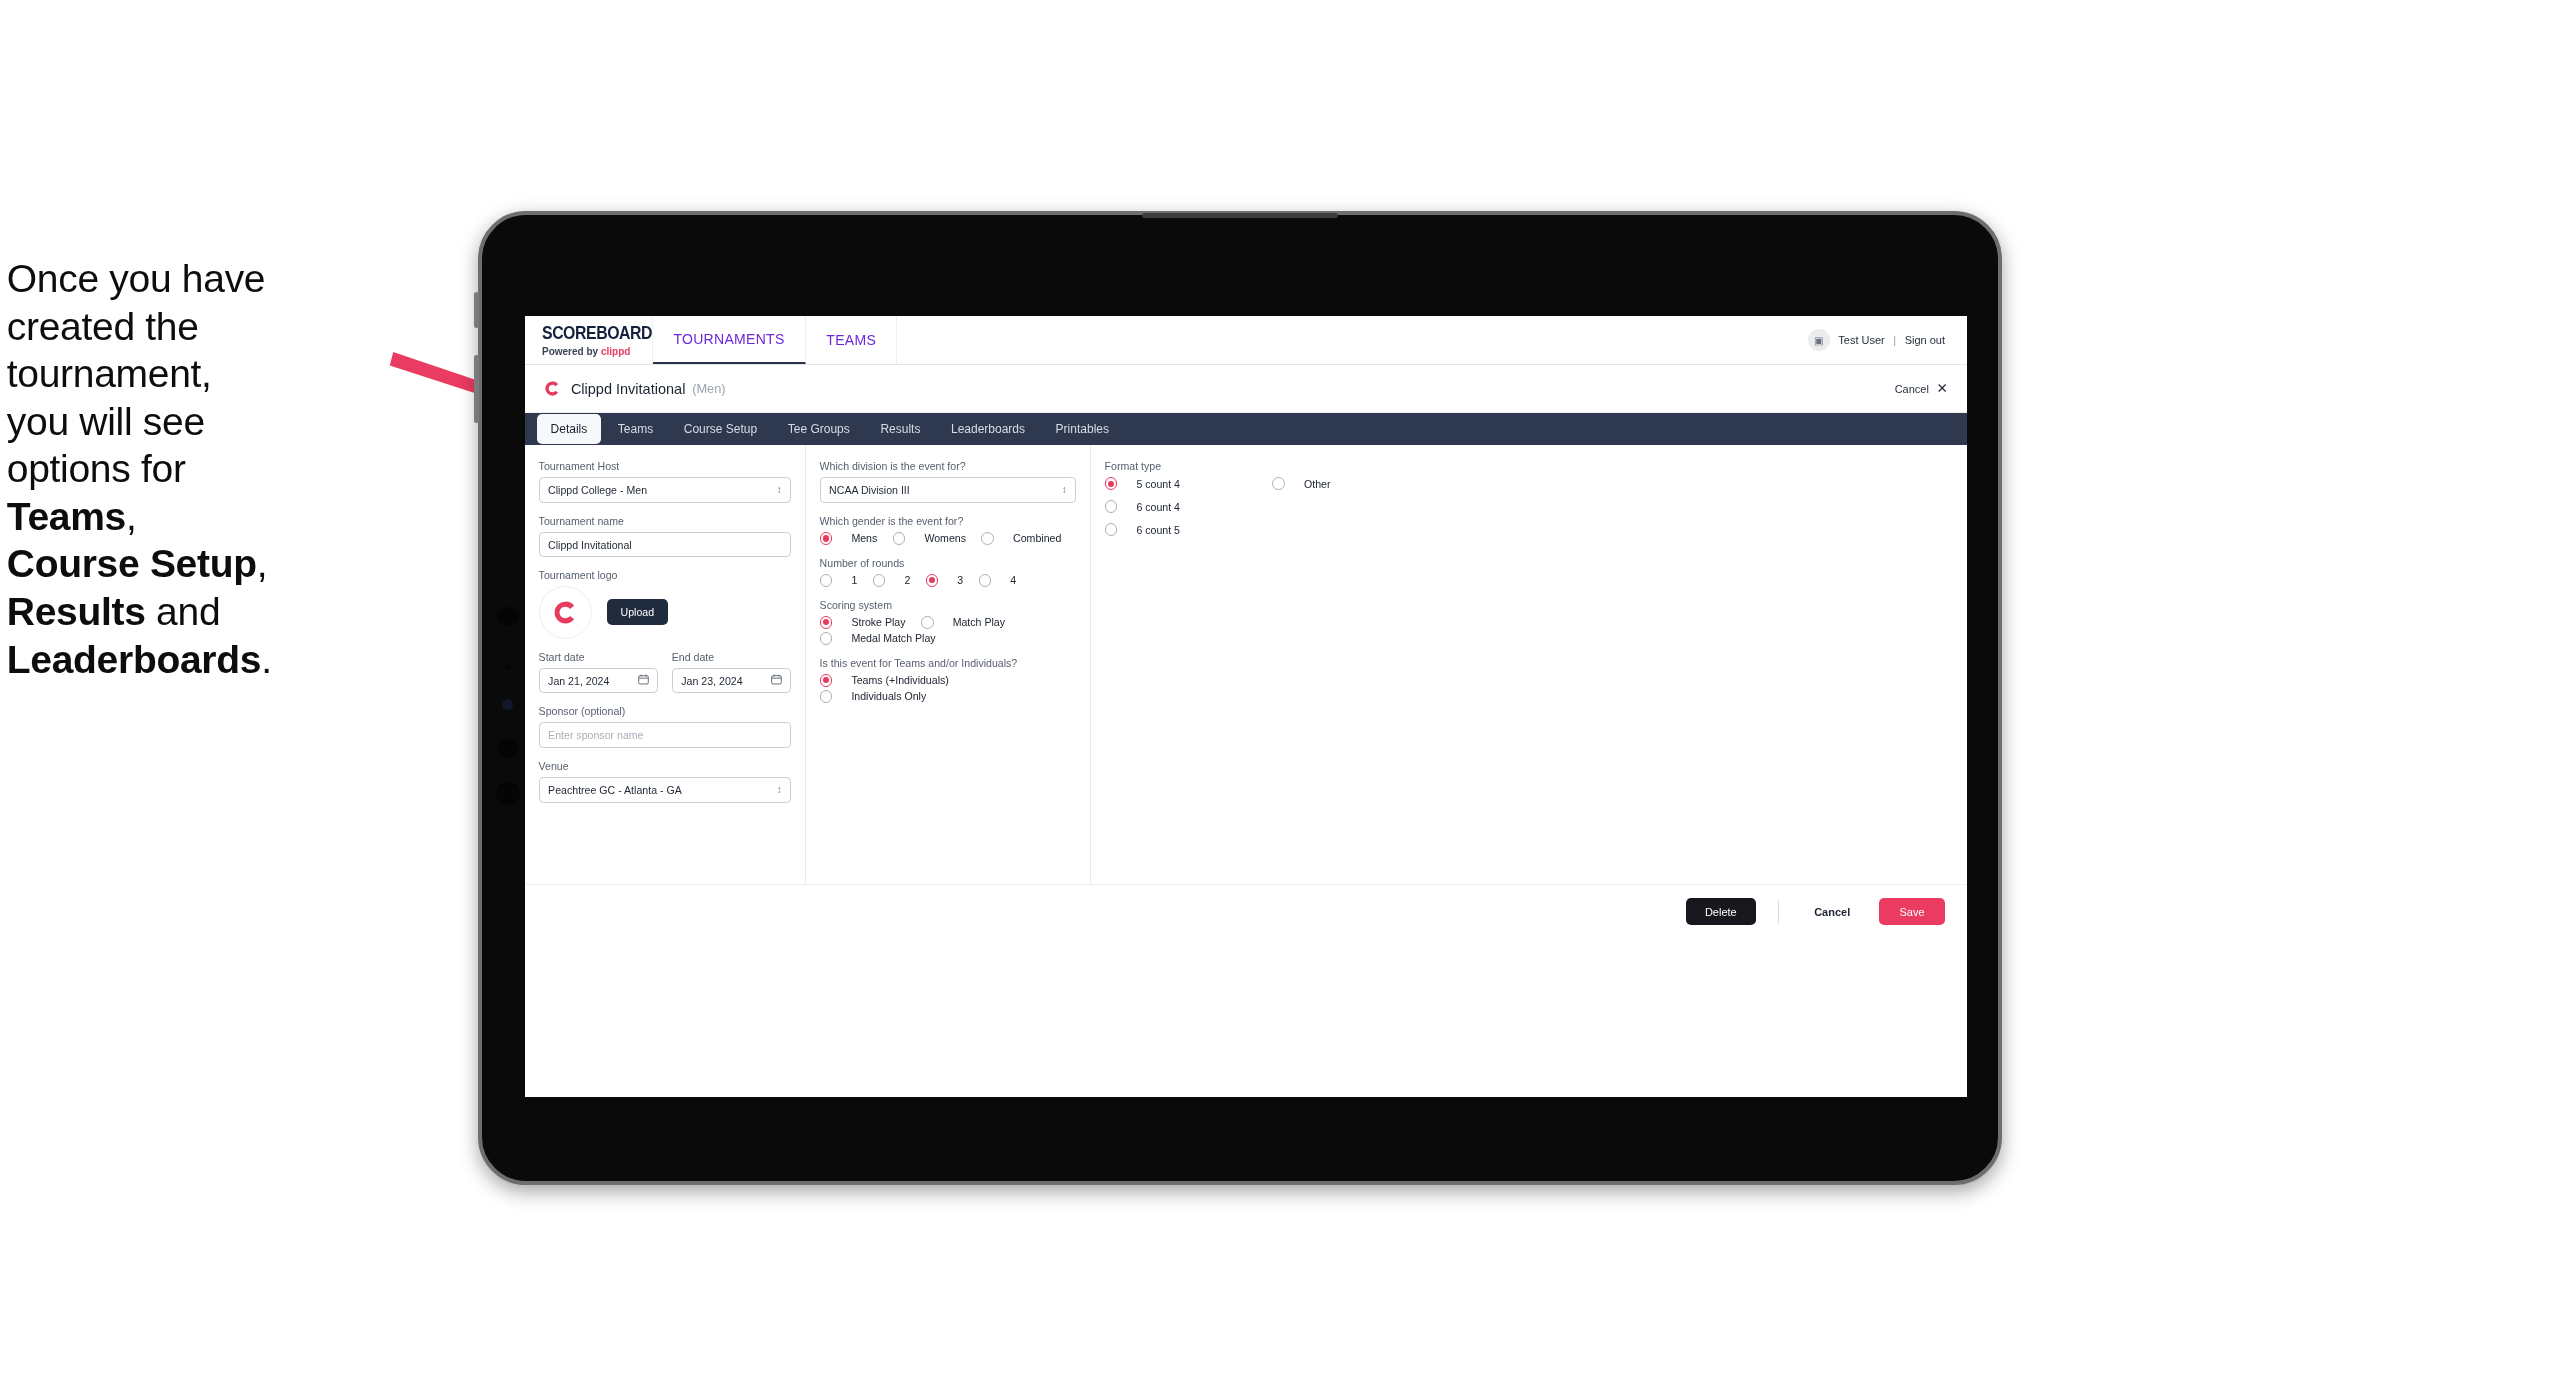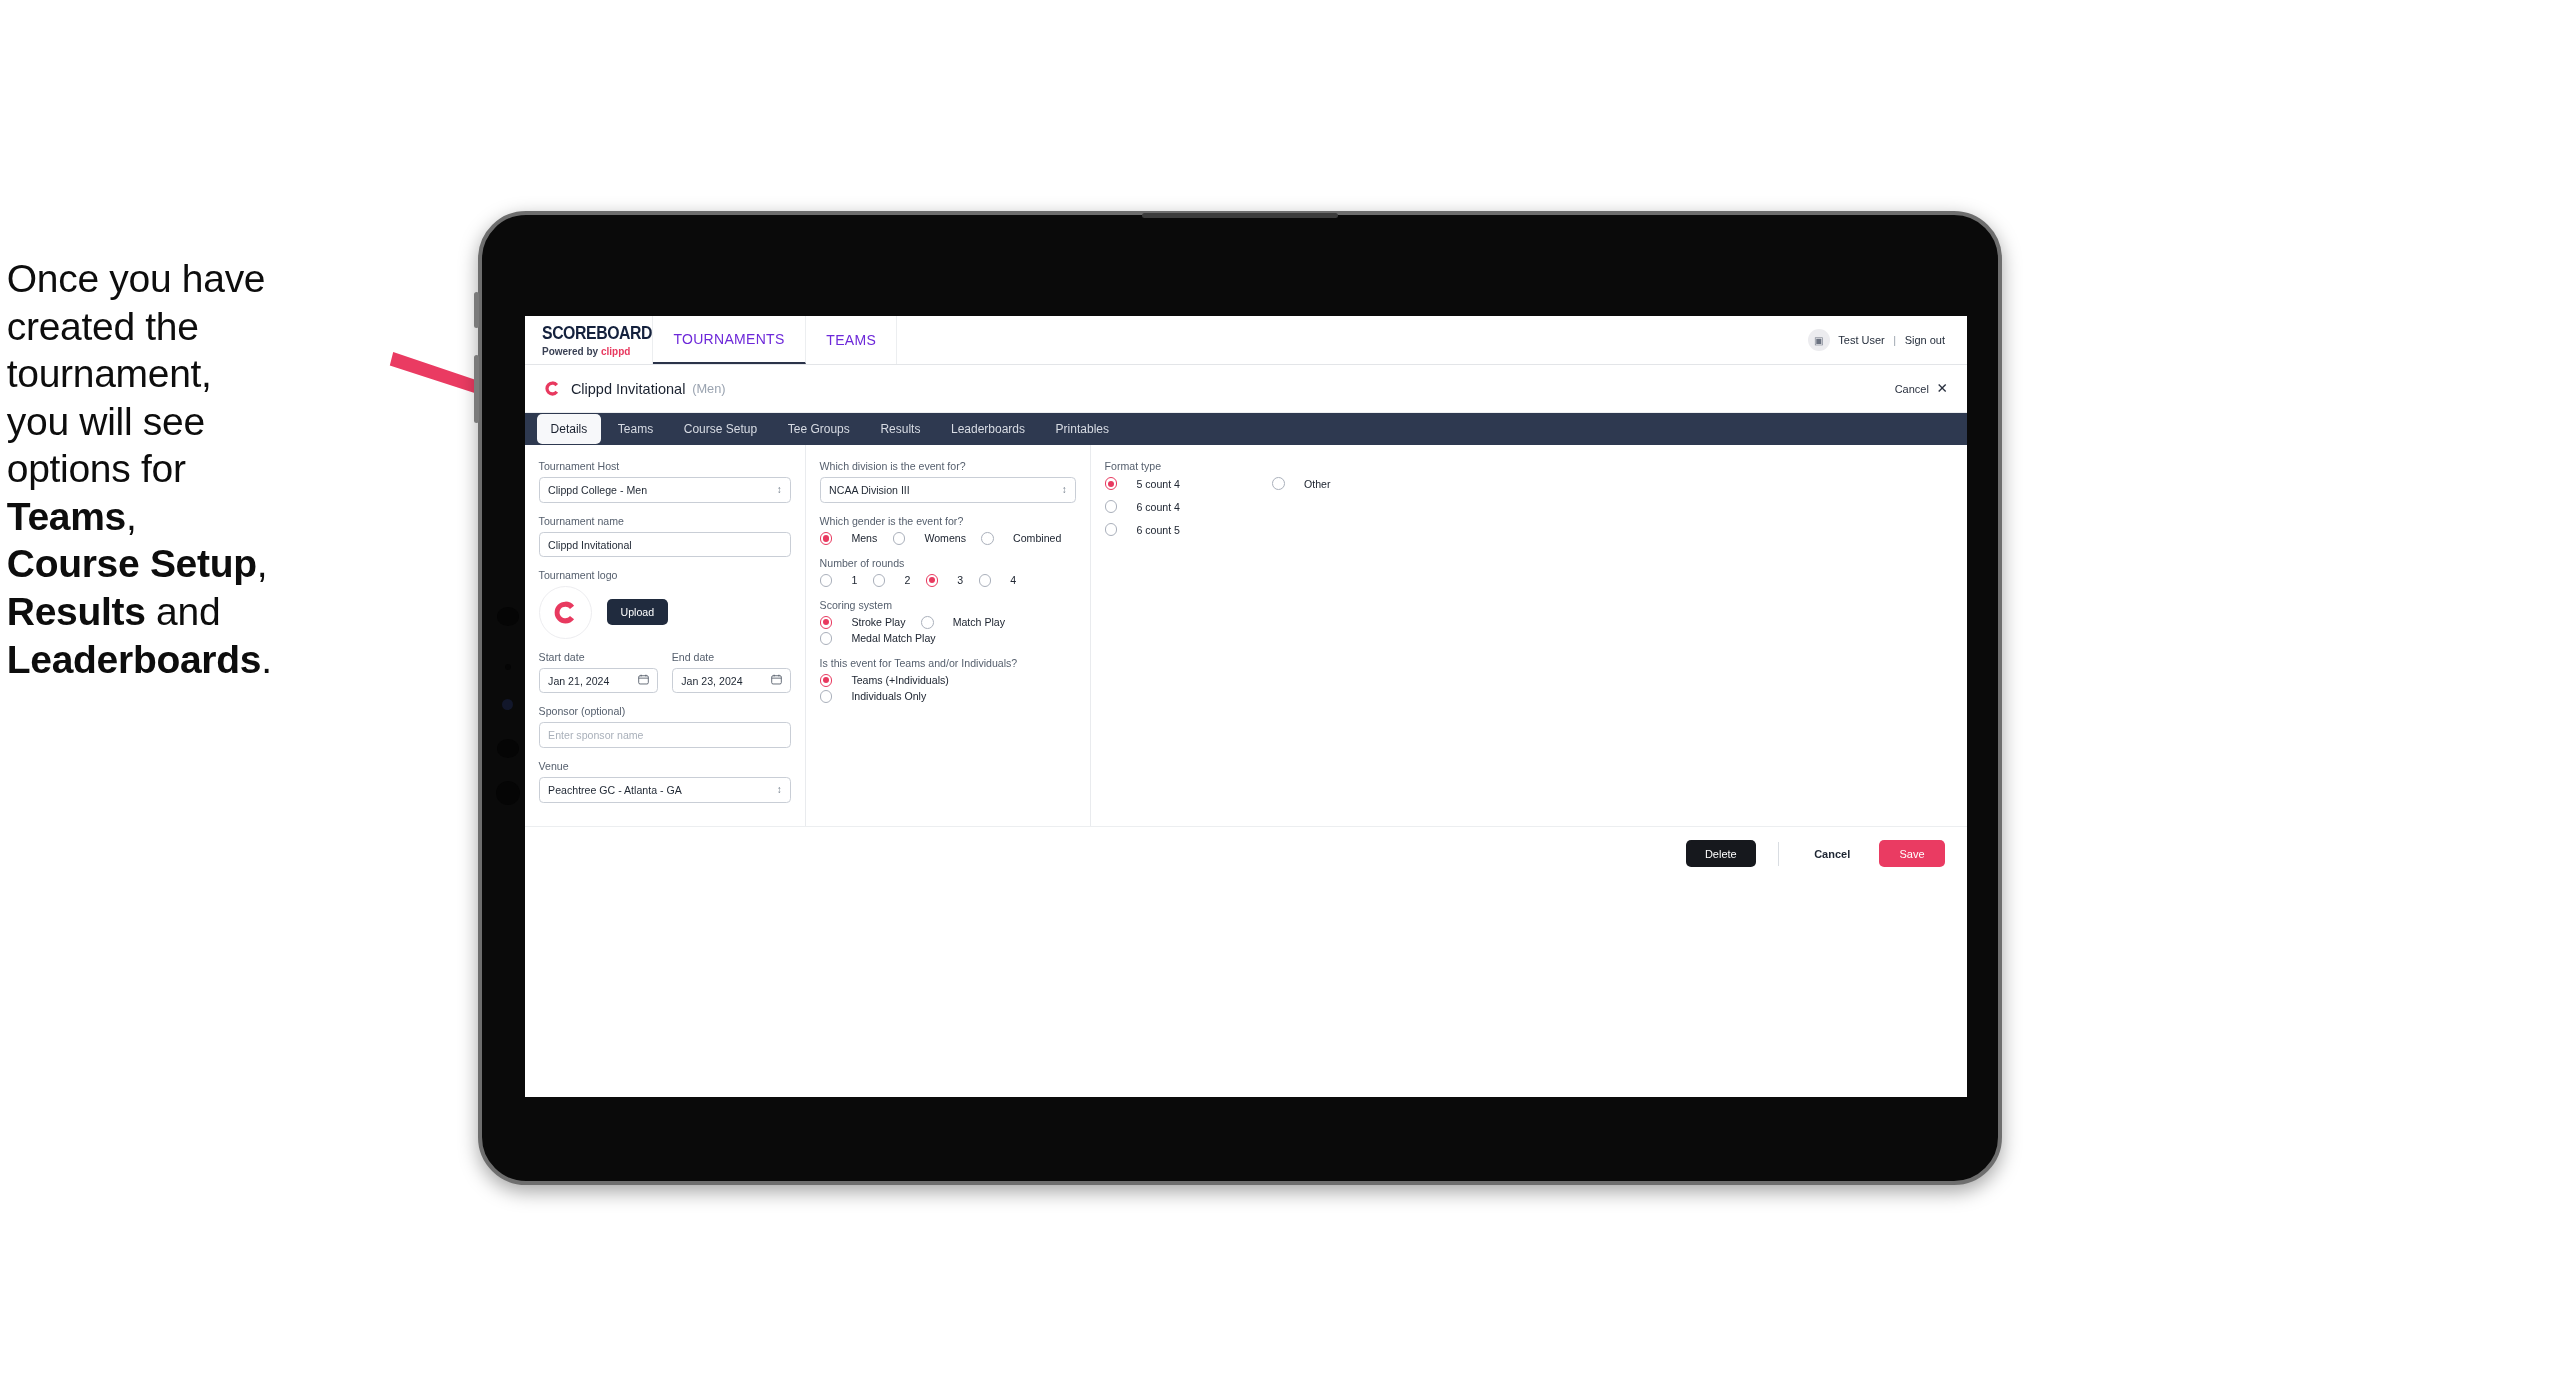--- a/index.html
+++ b/index.html
@@ -124,21 +124,21 @@
     display: flex; align-items: center; padding-left: 12px; gap: 3.4px;
   }
   .tab {
     font-size: 12px; color: #d7dbe3; padding: 0 13.6px; height: 30px;
     display: flex; align-items: center; border-radius: 5.1px;
   }
   .tab.active { background: #f7f8fa; color: #1b2230; font-weight: 400; }
 
   
   .body {
-    display: flex; height: 382px; background: #fff;
+    display: flex; height: 440px; background: #fff;
     border-bottom: 0.9px solid #eceef0;
   }
   .col { padding: 15.3px 0 0 0; }
   .col-1 { width: 281px; padding-left: 13.6px; padding-right: 13.6px; border-right: 0.9px solid #e9ebee; }
   .col-2 { width: 285px; padding-left: 13.6px; padding-right: 13.6px; border-right: 0.9px solid #e9ebee; }
   .col-3 { flex: 1; padding-left: 13.6px; padding-right: 13.6px; }
 
   .field-label { font-size: 10.6px; color: #555f6d; margin-bottom: 5.1px; }
   .field-label.tight { margin-bottom: 4.3px; }
   .gap { height: 12px; }

